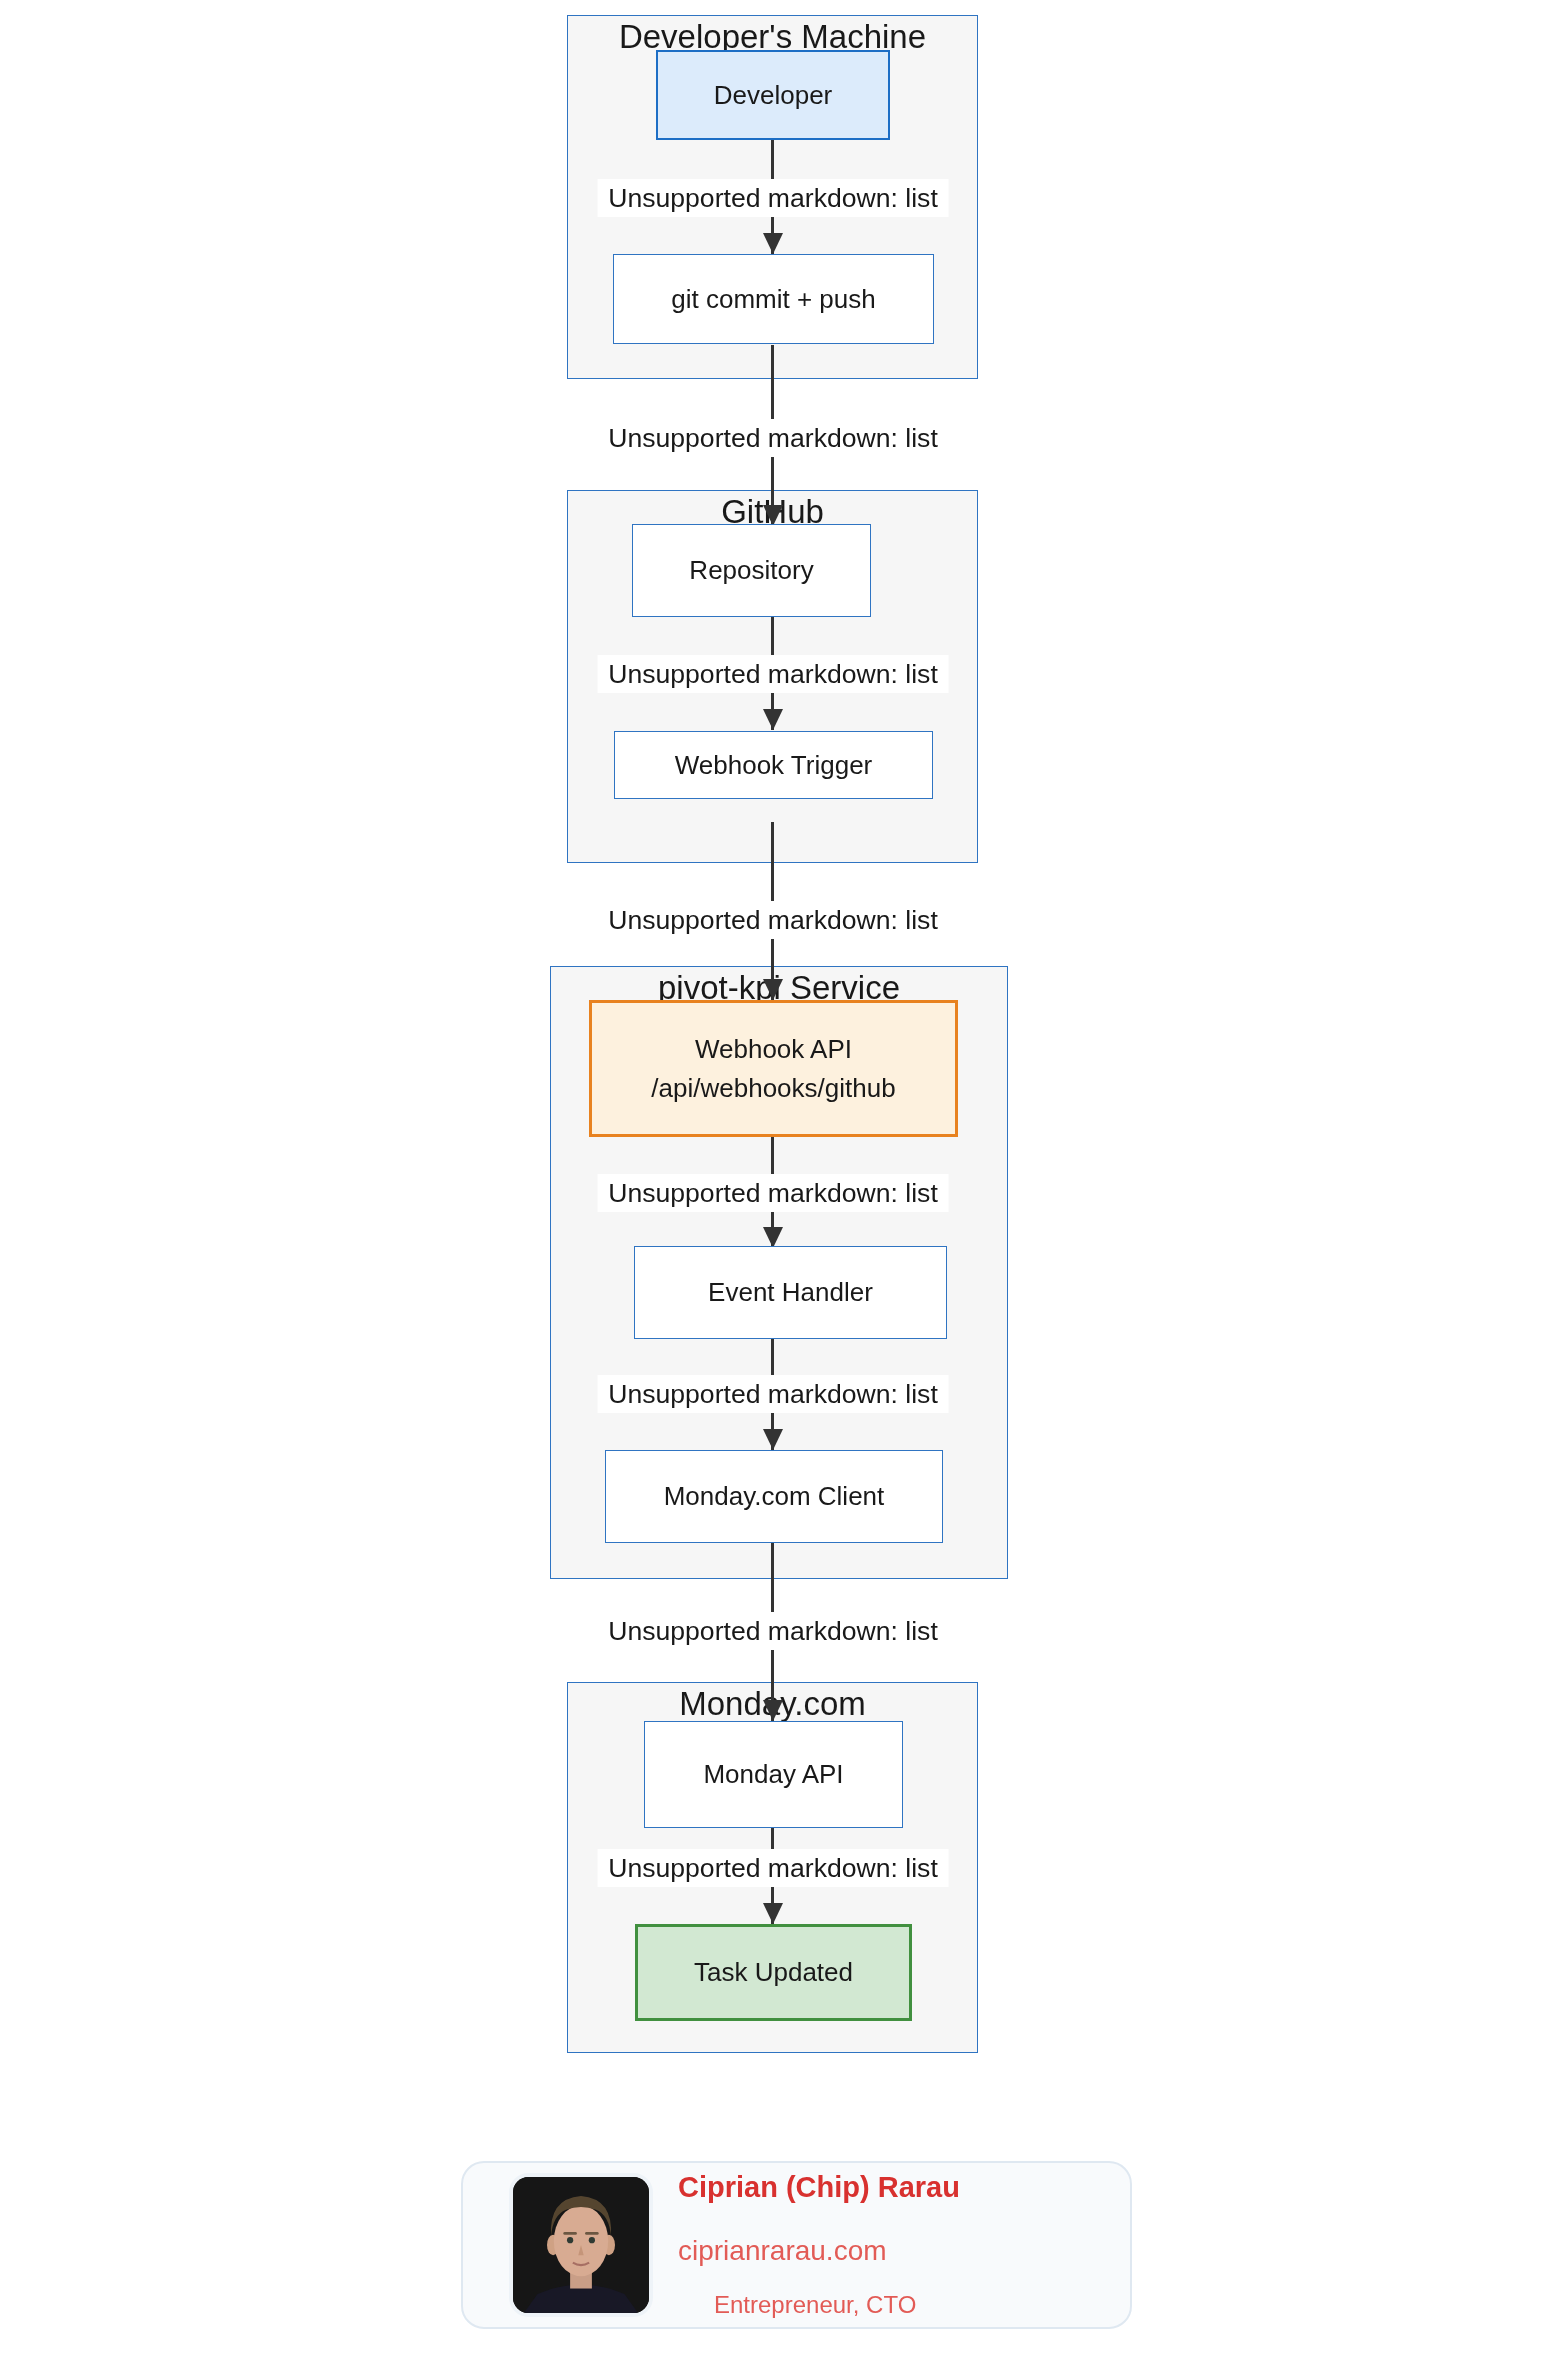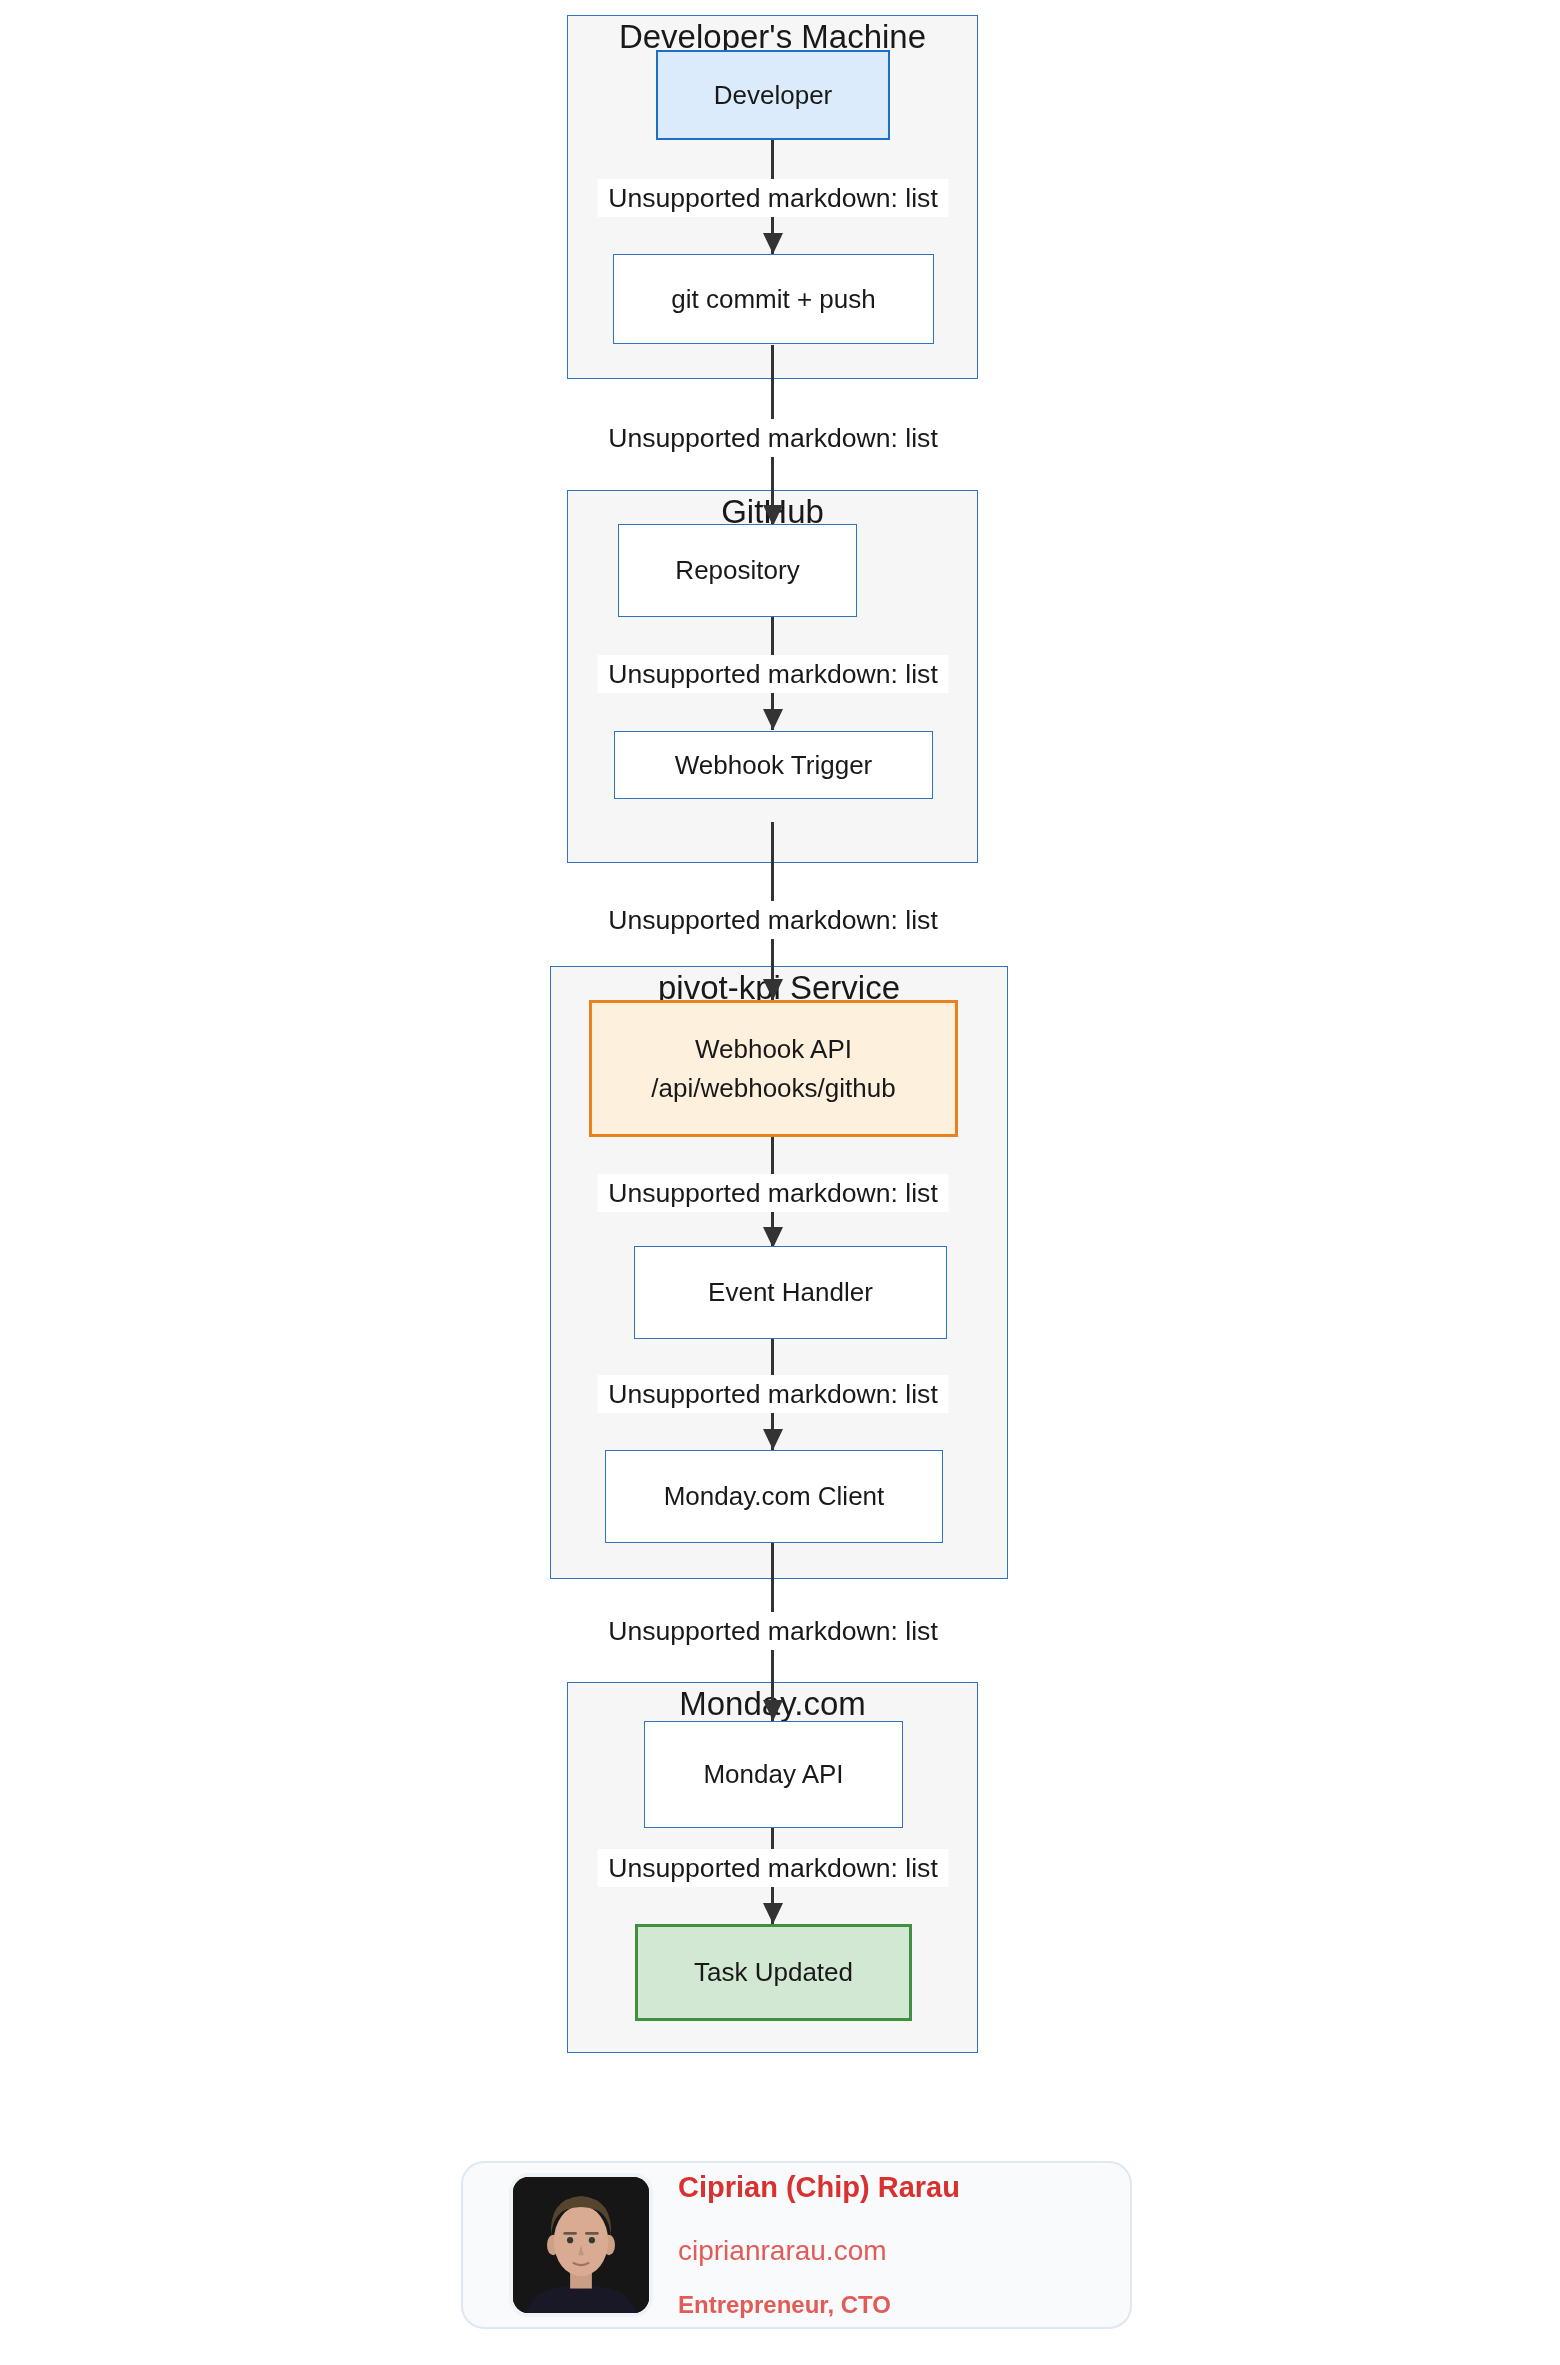--- a/index.html
+++ b/index.html
@@ -41,21 +41,21 @@
   .arrowhead{position:absolute;width:0;height:0;border-left:10.6px solid transparent;border-right:10.6px solid transparent;border-top:21px solid var(--edge-color);z-index:2;}
   .edge-label{position:absolute;transform:translate(-50%,-50%);background:#ffffff;padding:3.5px 10.6px;font-size:26.6px;white-space:nowrap;z-index:3;color:var(--text-color);}
 
   
   .author-card{position:absolute;left:461px;top:2161px;width:671px;height:168px;background:var(--card-bg);border:2.7px solid var(--card-border);border-radius:23px;display:flex;align-items:center;z-index:5;cursor:pointer;}
   .avatar{width:144px;height:144px;margin-left:46px;border-radius:19.5px;border:4.4px solid #eef3f8;overflow:hidden;flex:0 0 auto;background:#161616;}
   .avatar svg{display:block;width:100%;height:100%;}
   .author-text{margin-left:25px;display:flex;flex-direction:column;gap:24px;}
   .author-name{font-size:29px;font-weight:bold;color:var(--name-color);line-height:35px;margin-bottom:7px;white-space:nowrap;}
   .author-website{font-size:28px;font-weight:normal;color:var(--sub-color);line-height:30px;white-space:nowrap;}
-  .author-role{font-size:24px;font-weight:bold;color:var(--sub-color);line-height:30px;white-space:nowrap;}
+  .author-role{font-size:24px;font-weight:normal;color:var(--sub-color);line-height:30px;white-space:nowrap;margin-left:36px;}
 </style>
 </head>
 <body>
 
 <div class="canvas">
 
   <div class="cluster" style="left:567px;top:15px;width:411px;height:364px">
     <div class="cluster-title">Developer's Machine</div>
   </div>
   <div class="cluster" style="left:567px;top:490px;width:411px;height:373px">
@@ -94,21 +94,21 @@
   <div class="edge-label" style="left:773px;top:1394px">Unsupported markdown: list</div>
   <div class="edge-label" style="left:773px;top:1631px">Unsupported markdown: list</div>
   <div class="edge-label" style="left:773px;top:1868px">Unsupported markdown: list</div>
 
   <div class="node blue" style="left:656px;top:50px;width:234px;height:90px">
     <span>Developer</span>
   </div>
   <div class="node" style="left:613px;top:254px;width:321px;height:90px">
     <span>git commit + push</span>
   </div>
-  <div class="node" style="left:618px;top:524px;width:239px;height:93px">
+  <div class="node" style="left:632px;top:524px;width:239px;height:93px">
     <span>Repository</span>
   </div>
   <div class="node" style="left:614px;top:731px;width:319px;height:68px">
     <span>Webhook Trigger</span>
   </div>
   <div class="node orange" style="left:589px;top:1000px;width:369px;height:137px">
     <span>Webhook API</span>
     <span>/api/webhooks/github</span>
   </div>
   <div class="node" style="left:634px;top:1246px;width:313px;height:93px">

